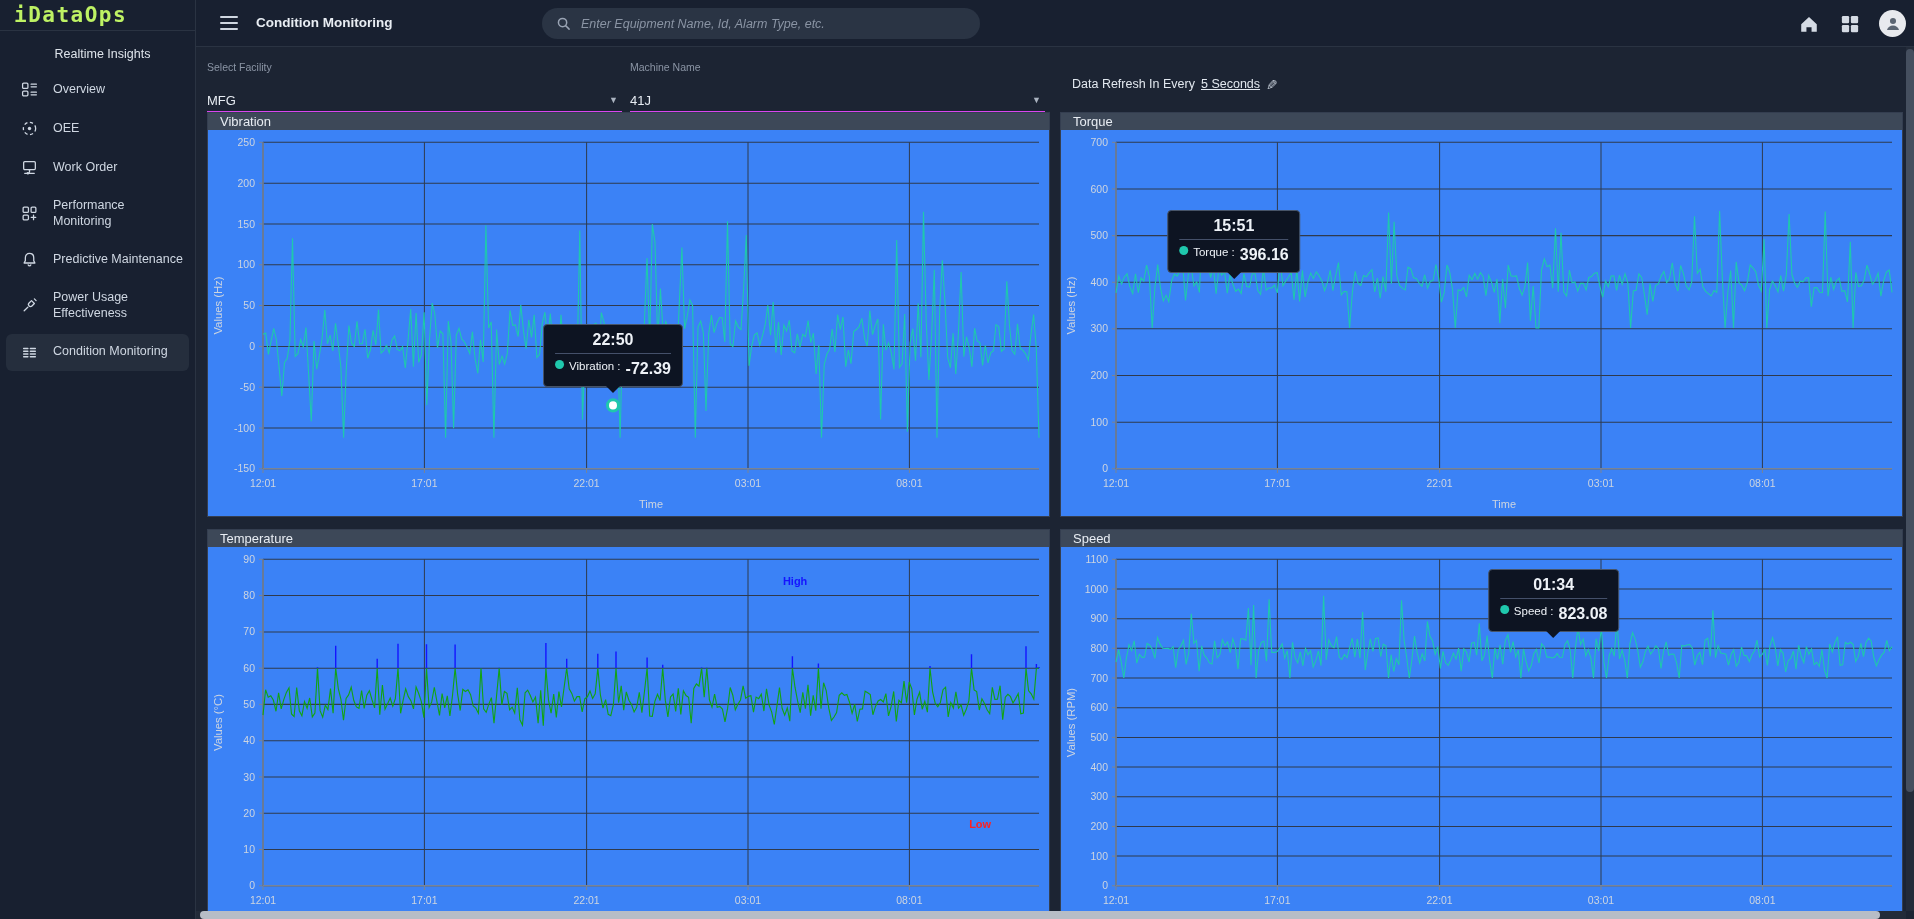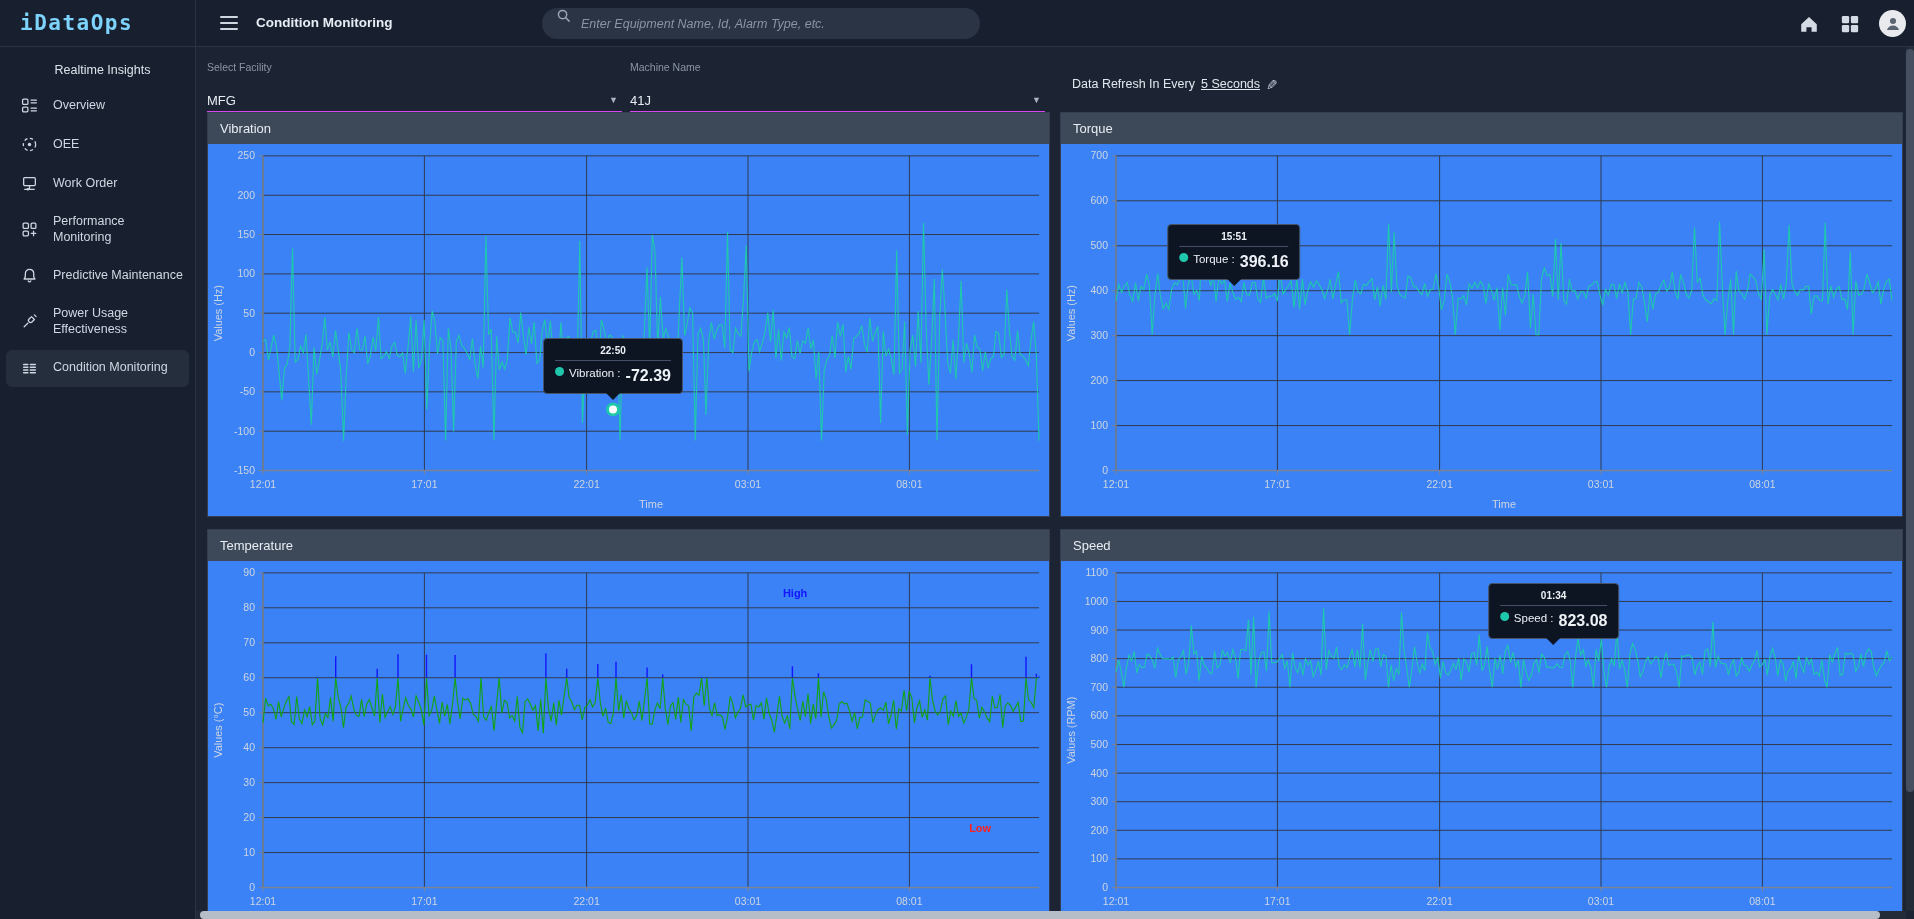--- a/index.html
+++ b/index.html
@@ -1,37 +1,37 @@
 <!DOCTYPE html>
 <html><head>
 <meta charset="utf-8">
 <style>
   * { box-sizing: border-box; margin: 0; padding: 0; }
   html,body { width:1914px; height:919px; overflow:hidden; }
   body { background:#1c2433; font-family:"Liberation Sans", sans-serif; position:relative; }
 
   
   .sidebar { position:absolute; left:0; top:0; width:196px; height:100%; background:#182030; border-right:1px solid #2a3342; z-index:6; }
-  .logo { height:47px; display:flex; align-items:center; padding-left:20px; border-bottom:1px solid #2a3342;
-          font-family:"DejaVu Sans Mono", monospace; font-weight:bold; font-size:21px; letter-spacing:1.5px; color:#7dd3fc; }
+  .logo { height:31px; display:flex; align-items:center; padding-left:14px; border-bottom:1px solid #2a3342;
+          font-family:"DejaVu Sans Mono", monospace; font-weight:bold; font-size:21px; letter-spacing:1.5px; color:#bef264; }
   .section-label { margin:16px 0 10px 10px; color:#dde3ea; font-size:12.5px;text-align:center; }
   .nav { padding:0 6px; }
   .nav-item { display:flex; align-items:center; gap:15px; padding:10px 6px 10px 15px; border-radius:6px;
               color:#cfd7e2; font-size:12.5px; cursor:pointer; margin-bottom:2px; line-height:1.25; }
   .nav-item.active { background:#252e3d; }
   .nav-icon { width:17px; height:17px; flex:none; color:#cfd7e2; display:flex; align-items:center; }
   .nav-icon svg { width:17px; height:17px; }
 
   
   .topbar { position:absolute; left:196px; top:0; right:0; height:47px; background:#182030; border-bottom:1px solid #2a3342; z-index:5; }
   .hamburger { position:absolute; left:24px; top:16px; width:18px; cursor:pointer; }
   .hamburger div { height:2px; background:#cfd6e0; margin-bottom:4px; border-radius:1px; }
   .topbar-title { position:absolute; left:60px; top:15px; font-size:13.5px; font-weight:bold; color:#e8edf3; }
   .searchbox { position:absolute; left:346px; top:8px; width:438px; height:31px; background:#2a3444; border-radius:16px;
-               display:flex; padding:0 14px; gap:10px; }
+               display:flex; align-items:center; padding:0 14px; gap:10px; }
   .searchbox svg { width:15px; height:15px; color:#9aa4b4; flex:none; }
   .searchbox input { background:transparent; border:none; outline:none; color:#c7cfdb; font-style:italic;
                      font-size:12.5px; width:100%; font-family:"Liberation Sans", sans-serif; }
   .searchbox input::placeholder { color:#8a94a4; }
   .top-icons { position:absolute; right:8px; top:0; height:47px; display:flex; align-items:center; gap:17px; }
   .top-icon { width:24px; height:24px; color:#d5dbe4; cursor:pointer; display:flex; align-items:center; justify-content:center; }
   .top-icon svg { width:20px; height:20px; }
   .avatar { width:27px; height:27px; border-radius:50%; background:#e8eaee; display:flex; align-items:center; justify-content:center; cursor:pointer; }
   .avatar svg { width:18px; height:18px; }
 
@@ -45,31 +45,31 @@
   .field-facility { left:11px; }
   .field-machine { left:434px; }
   .refresh { position:absolute; left:876px; top:30px; font-size:12.5px; color:#e2e8ef; display:flex; gap:6px; }
   .refresh .rvalue { text-decoration:underline; cursor:pointer; }
   .pencil { color:#c5cdd8; font-size:14px; cursor:pointer; transform:scaleX(-1) rotate(0deg); display:inline-block; }
 
   
   .grid { position:absolute; left:11px; top:65px; width:1696px; display:grid;
           grid-template-columns:843px 843px; grid-template-rows:405px 405px; column-gap:10px; row-gap:12px; }
   .panel { display:flex; flex-direction:column; border:1px solid #343e50; background:#242e3d; }
-  .panel-header { height:31px; flex:none; background:#3d4858; color:#e8edf3; font-size:13px;
+  .panel-header { height:17px; flex:none; background:#3d4858; color:#e8edf3; font-size:13px;
                   display:flex; align-items:center; padding-left:12px; }
   .chart-body { position:relative; flex:1; background:#3b82f6; }
   .chart-body svg.chart-svg { position:absolute; inset:0; width:100%; height:100%; }
 
   
   .tip { position:absolute; background:#0d1422; border:1px solid #475468; border-radius:4px; padding:6px 11px 8px;
          text-align:center; color:#eef2f7; z-index:3; transform:translateX(-50%); white-space:nowrap; }
   .tip::after { content:''; position:absolute; left:50%; bottom:-7px; margin-left:-7px;
                 border-left:7px solid transparent; border-right:7px solid transparent; border-top:7px solid #0d1422; }
-  .tip-time { font-weight:bold; font-size:10px; padding-bottom:4px; border-bottom:1px solid #44506a; margin-bottom:6px; }
+  .tip-time { font-weight:bold; font-size:16px; padding-bottom:4px; border-bottom:1px solid #44506a; margin-bottom:6px; }
   .tip-row { font-size:11.5px; display:flex; align-items:flex-start; gap:5px; }
   .tip-row b { font-size:16px; }
   .tip-dot { width:9px; height:9px; border-radius:50%; background:#1fc8ad; flex:none; }
 
   
   .hscrollbar { position:absolute; left:196px; right:8px; bottom:0; height:8px; background:#232b39; z-index:7; }
   .hscroll-thumb { position:absolute; left:4px; top:0; height:8px; width:1680px; background:#b7bdc6; border-radius:4px; }
   .vscrollbar { position:absolute; right:0; top:47px; bottom:8px; width:8px; background:#232b39; z-index:7; }
   .vscroll-thumb { position:absolute; top:2px; left:0; width:8px; height:86%; background:#454f5f; border-radius:4px; }
 </style>

